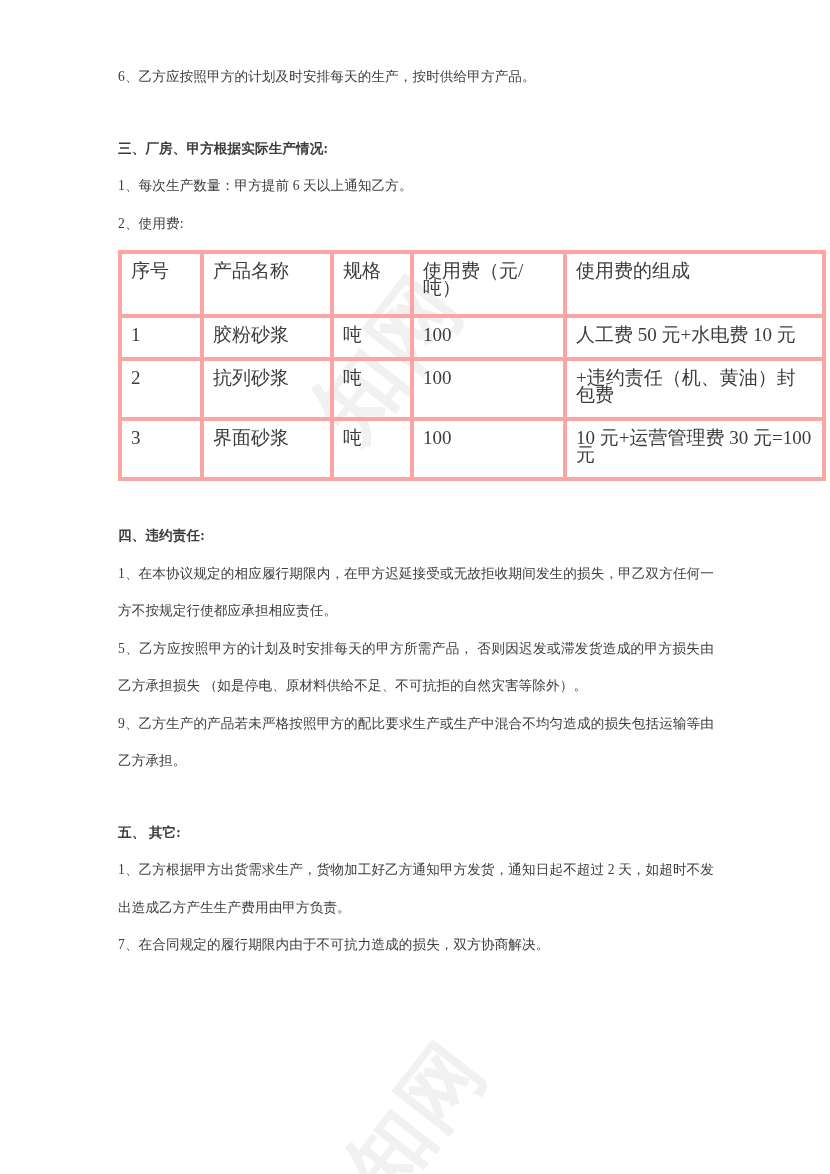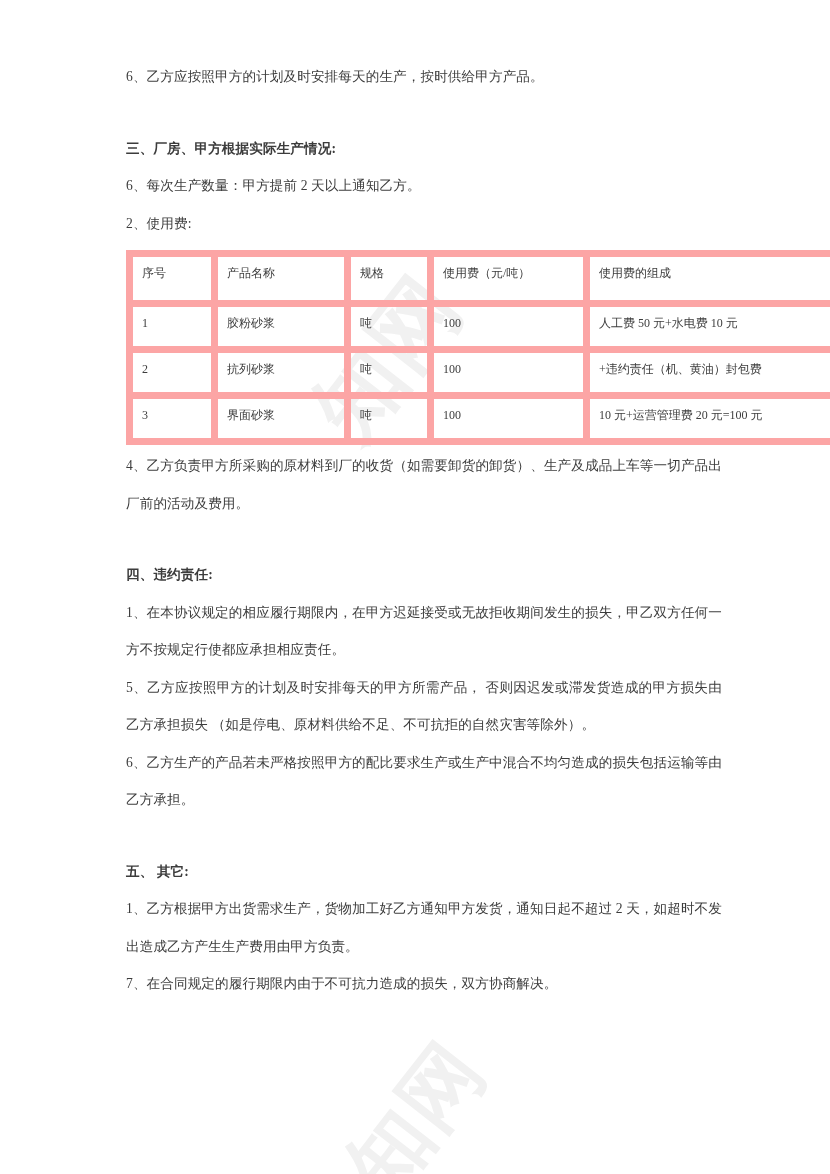--- a/index.html
+++ b/index.html
@@ -50,21 +50,21 @@
   .wm-b {
     left: 335px;
     top: 1065px;
     font-size: 80px;
     transform: rotate(-52deg);
   }
 
   
   #content {
     position: absolute;
-    left: 126px;
+    left: 118px;
     top: 0;
     width: 596px;
     z-index: 2;
   }
 
   .para {
     font-size: 13.6px;
     line-height: 37.5px;
     text-align: justify;
     text-justify: inter-ideograph;
@@ -84,22 +84,22 @@
 
   
   #fee-table {
     border-collapse: collapse;
     width: 594px;
     margin: 8px 0 0 0;
     table-layout: fixed;
     background: transparent;
   }
   #fee-table td {
-    border: 7px solid #fca5a5;
-    font-size: 12px;
+    border: 4px solid #fca5a5;
+    font-size: 19px;
     line-height: 17px;
     padding: 8px 9px 14px 9px;
     vertical-align: top;
     color: #3c3c3c;
     background: transparent;
   }
   #fee-table tr.header-row td {
     padding-bottom: 18px;
   }
   .col-0 { width: 60px; }
@@ -123,21 +123,21 @@
   <div id="content">
 
     <div class="spacer-lg"></div>
 
     <p class="para nojust">6、乙方应按照甲方的计划及时安排每天的生产，按时供给甲方产品。</p>
 
     <div class="spacer-md"></div>
 
     <p class="para head nojust">三、厂房、甲方根据实际生产情况:</p>
 
-    <p class="para nojust">6、每次生产数量：甲方提前 2 天以上通知乙方。</p>
+    <p class="para nojust">1、每次生产数量：甲方提前 6 天以上通知乙方。</p>
 
     <p class="para nojust">2、使用费:</p>
 
     <table id="fee-table">
       <tbody>
         <tr class="header-row">
           <td class="col-0">序号</td>
           <td class="col-1">产品名称</td>
           <td class="col-2">规格</td>
           <td class="col-3">使用费（元/吨）</td>
@@ -155,39 +155,38 @@
           <td class="col-1">抗列砂浆</td>
           <td class="col-2">吨</td>
           <td class="col-3">100</td>
           <td class="col-4">+违约责任（机、黄油）封包费</td>
         </tr>
         <tr>
           <td class="col-0">3</td>
           <td class="col-1">界面砂浆</td>
           <td class="col-2">吨</td>
           <td class="col-3">100</td>
-          <td class="col-4">10 元+运营管理费 20 元=100 元</td>
+          <td class="col-4">10 元+运营管理费 30 元=100 元</td>
         </tr>
       </tbody>
     </table>
 
     <div class="tbl-after-gap"></div>
 
 
-    <p class="para">4、乙方负责甲方所采购的原材料到厂的收货（如需要卸货的卸货）、生产及成品上车等一切产品出厂前的活动及费用。</p>
 
     <div class="spacer-md"></div>
 
     <p class="para head nojust">四、违约责任:</p>
 
     <p class="para">1、在本协议规定的相应履行期限内，在甲方迟延接受或无故拒收期间发生的损失，甲乙双方任何一方不按规定行使都应承担相应责任。</p>
 
     <p class="para">5、乙方应按照甲方的计划及时安排每天的甲方所需产品， 否则因迟发或滞发货造成的甲方损失由乙方承担损失 （如是停电、原材料供给不足、不可抗拒的自然灾害等除外）。</p>
 
-    <p class="para">6、乙方生产的产品若未严格按照甲方的配比要求生产或生产中混合不均匀造成的损失包括运输等由乙方承担。</p>
+    <p class="para">9、乙方生产的产品若未严格按照甲方的配比要求生产或生产中混合不均匀造成的损失包括运输等由乙方承担。</p>
 
     <div class="spacer-md"></div>
 
     <p class="para head nojust">五、 其它:</p>
 
     <p class="para">1、乙方根据甲方出货需求生产，货物加工好乙方通知甲方发货，通知日起不超过 2 天，如超时不发出造成乙方产生生产费用由甲方负责。</p>
 
     <p class="para nojust">7、在合同规定的履行期限内由于不可抗力造成的损失，双方协商解决。</p>
 
 

